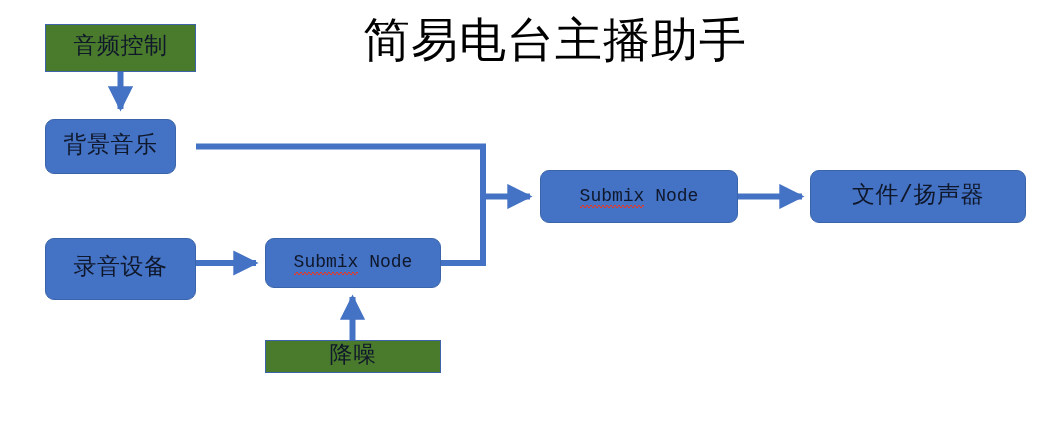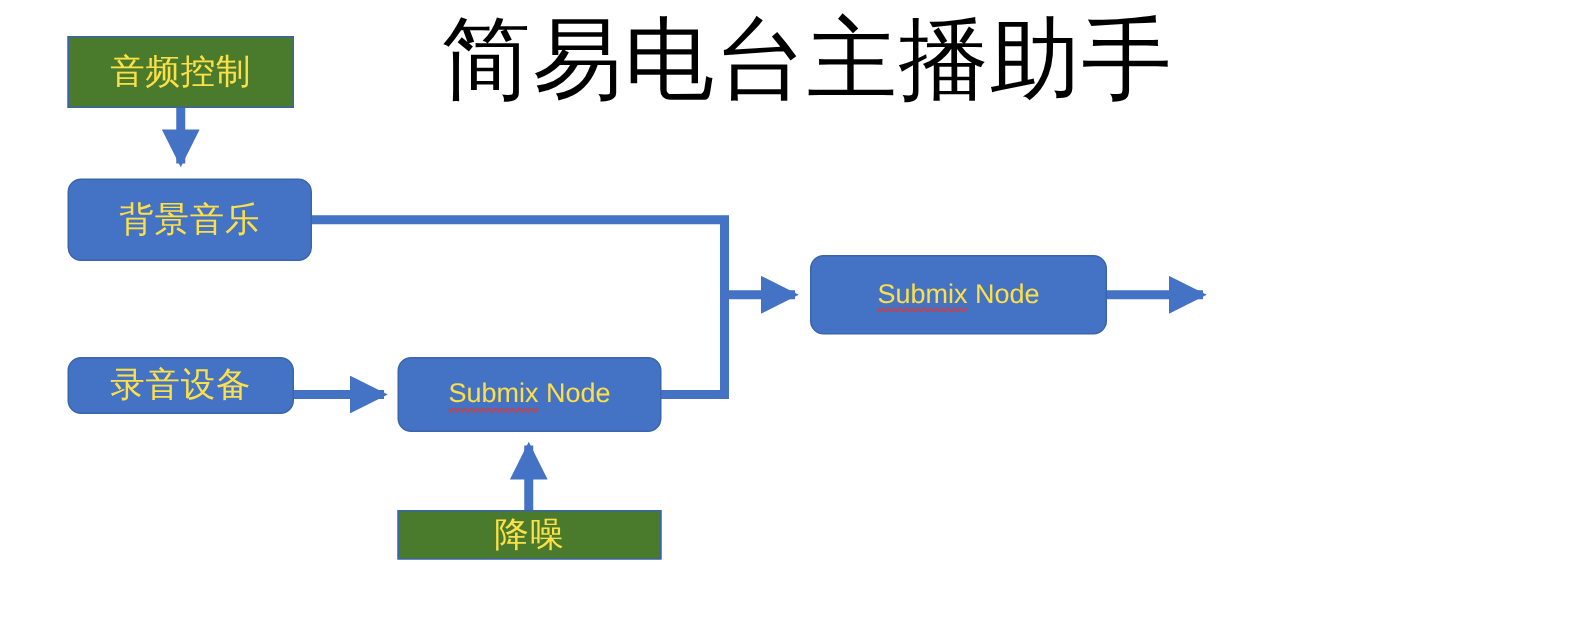--- a/index.html
+++ b/index.html
@@ -25,24 +25,25 @@
     width: 1061px;
     height: 422px;
     pointer-events: none;
   }
   .node {
     position: absolute;
     box-sizing: border-box;
     display: flex;
     align-items: center;
     justify-content: center;
-    color: #fde047;
+    color: #0f172a;
     text-align: center;
     line-height: 1.1;
     z-index: 3;
+    font-family: Liberation Mono, monospace;
   }
   .node-blue {
     background: #4472c4;
     border: 1px solid #3b65ab;
     border-radius: 9px;
   }
   .node-green {
     background: #4a7b2c;
     border: 1px solid #3d63a8;
     border-radius: 0;
@@ -72,29 +73,29 @@
     bottom: -2px;
     height: 3px;
     background-image:
       radial-gradient(circle at 1px 2.6px, #e03a2f 1.1px, rgba(0,0,0,0) 1.3px),
       radial-gradient(circle at 3px 0.4px, #e03a2f 1.1px, rgba(0,0,0,0) 1.3px);
     background-size: 4px 3px;
     background-repeat: repeat-x;
   }
   #page-title {
     position: absolute;
-    left: 258px;
+    left: 275px;
     top: 2px;
     width: 560px;
     height: 76px;
     display: flex;
     align-items: center;
     justify-content: center;
     color: #000000;
-    font-size: 60px;
+    font-size: 47px;
     font-weight: 400;
     letter-spacing: 1px;
     white-space: nowrap;
     z-index: 2;
   }
 </style>
 </head>
 <body>
 
 <div id="canvas">
@@ -130,34 +131,37 @@
       <path d="M 738 196.5 L 802 196.5" stroke="#4472c4" stroke-width="6" fill="none" marker-end="url(#arrow-r)"></path>
     </g>
   </svg>
 
   <div id="page-title">简易电台主播助手</div>
 
   <div class="node node-green" style="left:45px; top:24px; width:151px; height:48px;">
     <span class="node-label label-cjk">音频控制</span>
   </div>
 
-  <div class="node node-blue" style="left:45px; top:119px; width:163px; height:55px;">
+  <div class="node node-blue" style="left:45px; top:119px; width:131px; height:55px;">
     <span class="node-label label-cjk">背景音乐</span>
   </div>
 
-  <div class="node node-blue" style="left:45px; top:238px; width:151px; height:38px;">
+  <div class="node node-blue" style="left:45px; top:238px; width:151px; height:62px;">
     <span class="node-label label-cjk">录音设备</span>
   </div>
 
   <div class="node node-blue" style="left:265px; top:238px; width:176px; height:50px;">
     <span class="node-label label-latin"><span class="spell">Submix</span><span> Node</span></span>
   </div>
 
   <div class="node node-blue" style="left:540px; top:170px; width:198px; height:53px;">
     <span class="node-label label-latin"><span class="spell">Submix</span><span> Node</span></span>
   </div>
 
   <div class="node node-green" style="left:265px; top:340px; width:176px; height:33px;">
     <span class="node-label label-cjk">降噪</span>
   </div>
 
+  <div class="node node-blue" style="left:810px; top:170px; width:216px; height:53px;">
+    <span class="node-label label-cjk">文件/扬声器</span>
+  </div>
 
 </div>
 
 </body></html>

